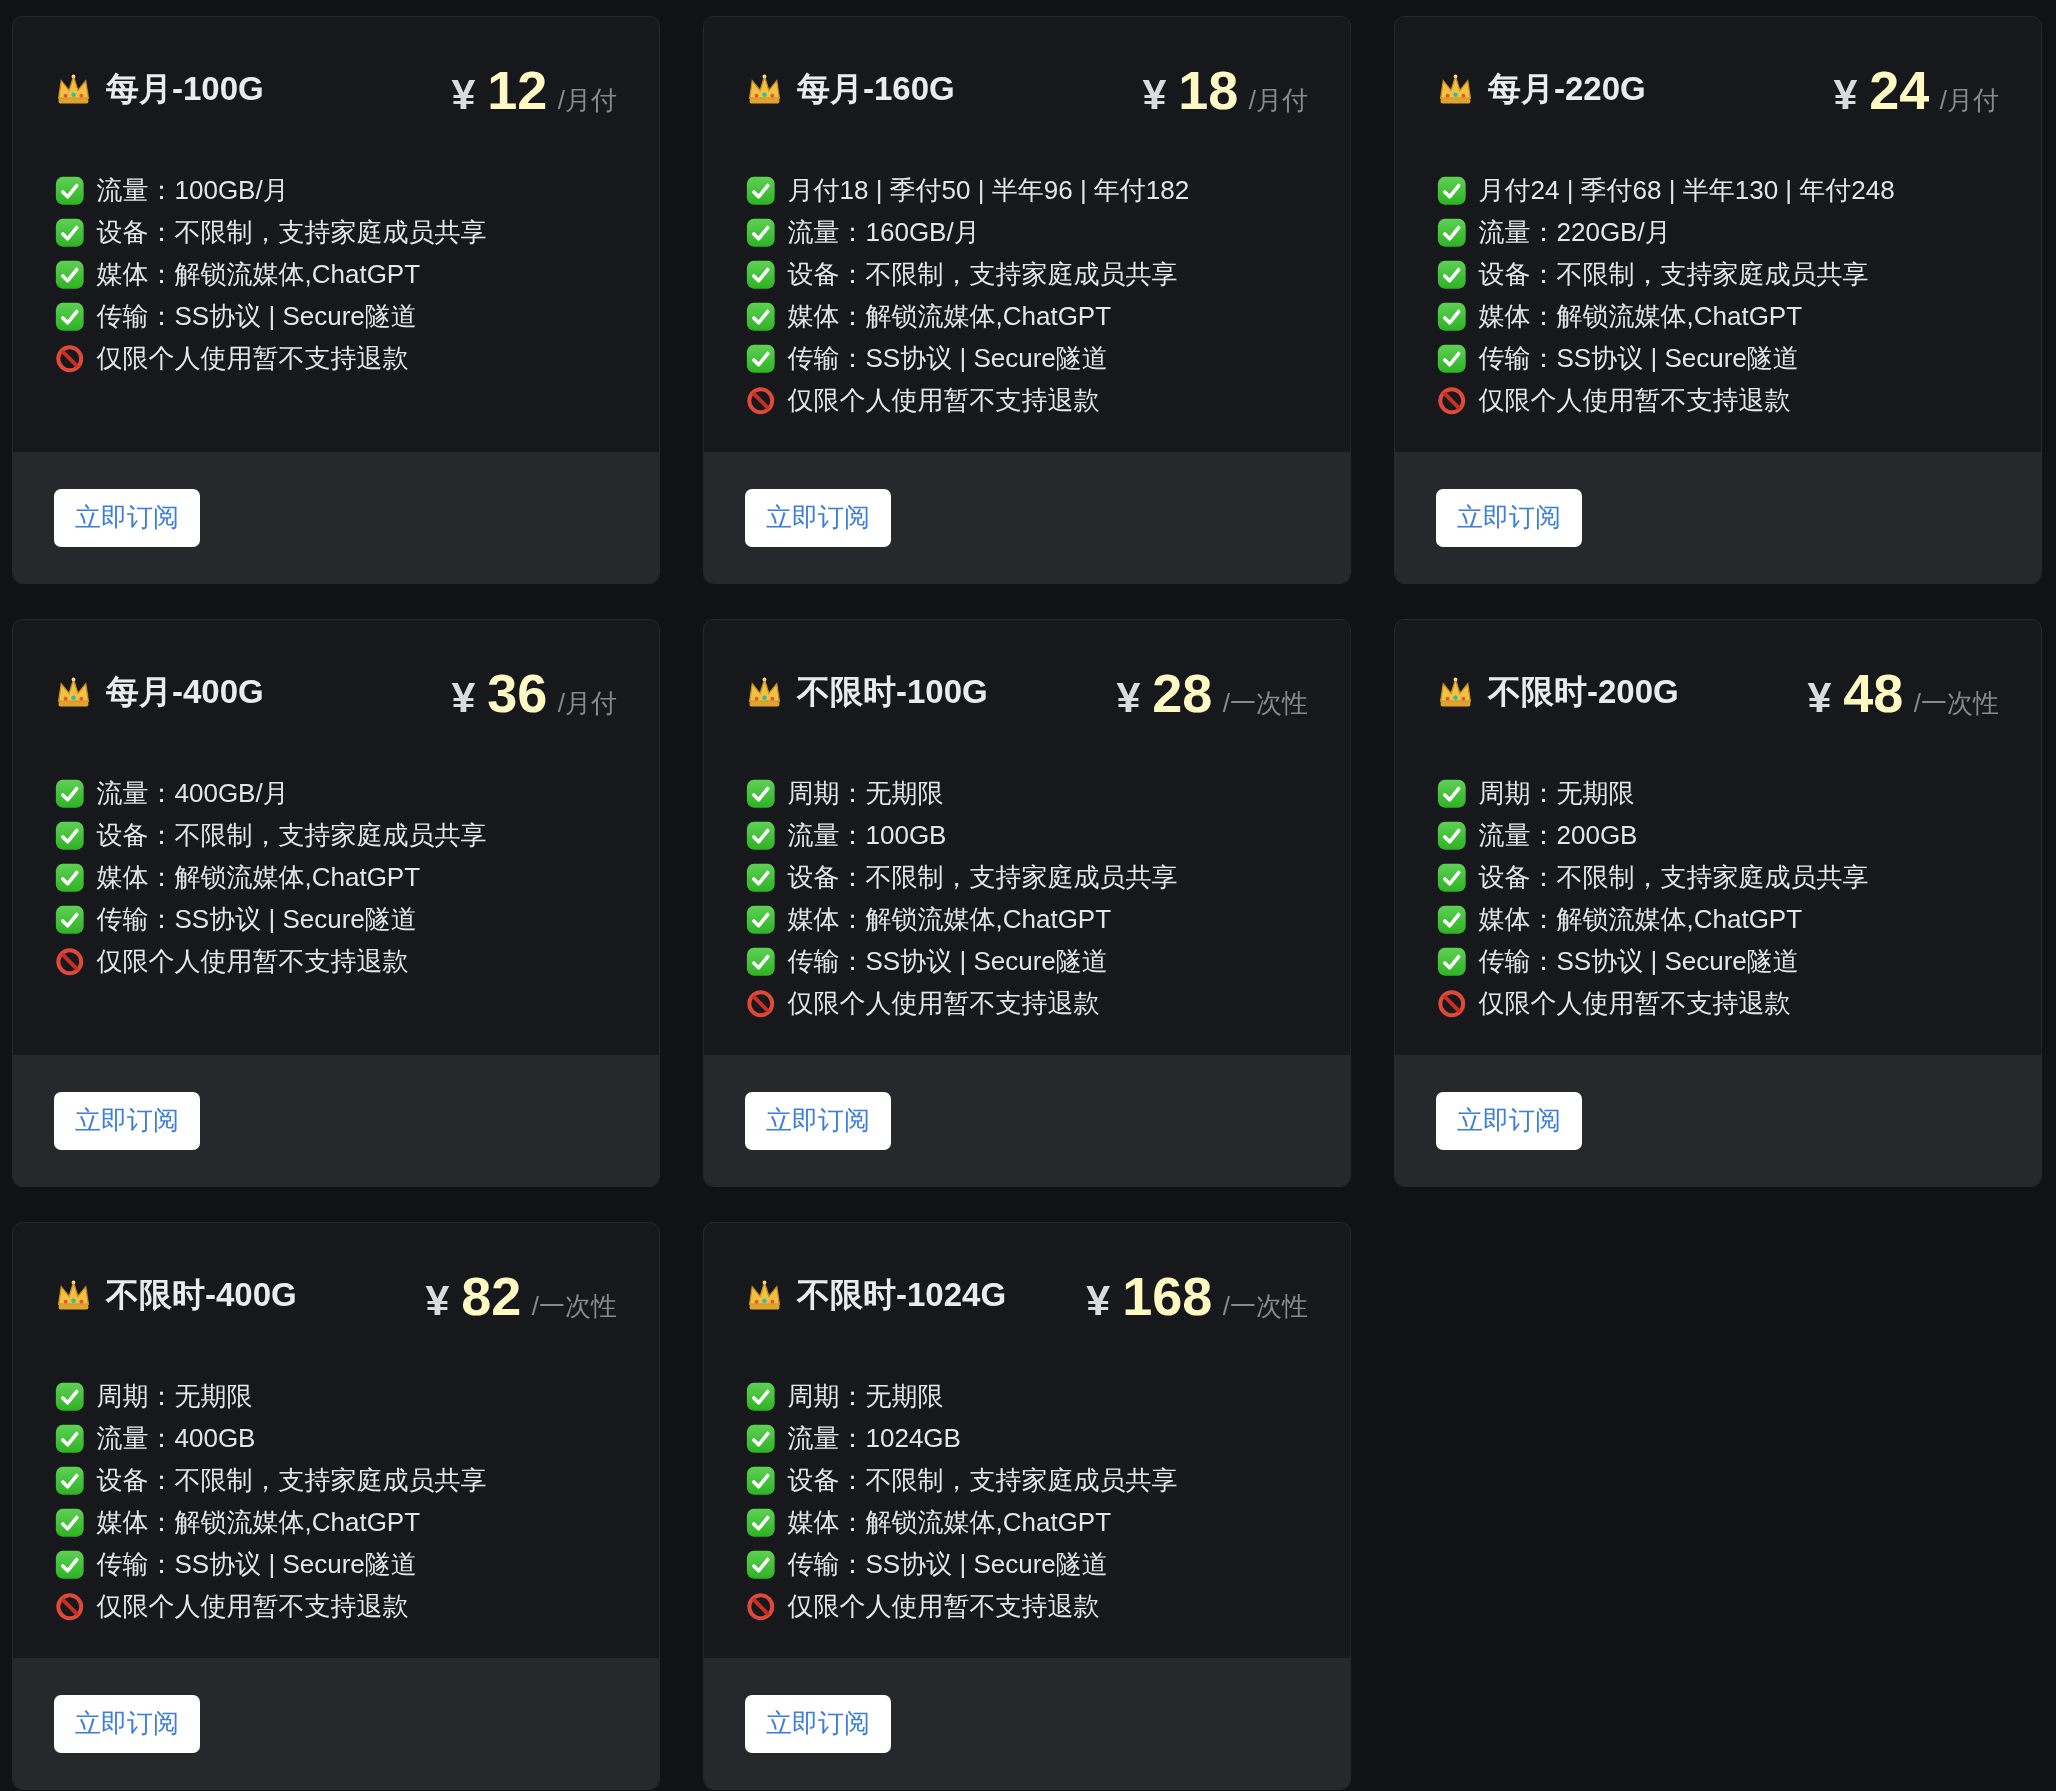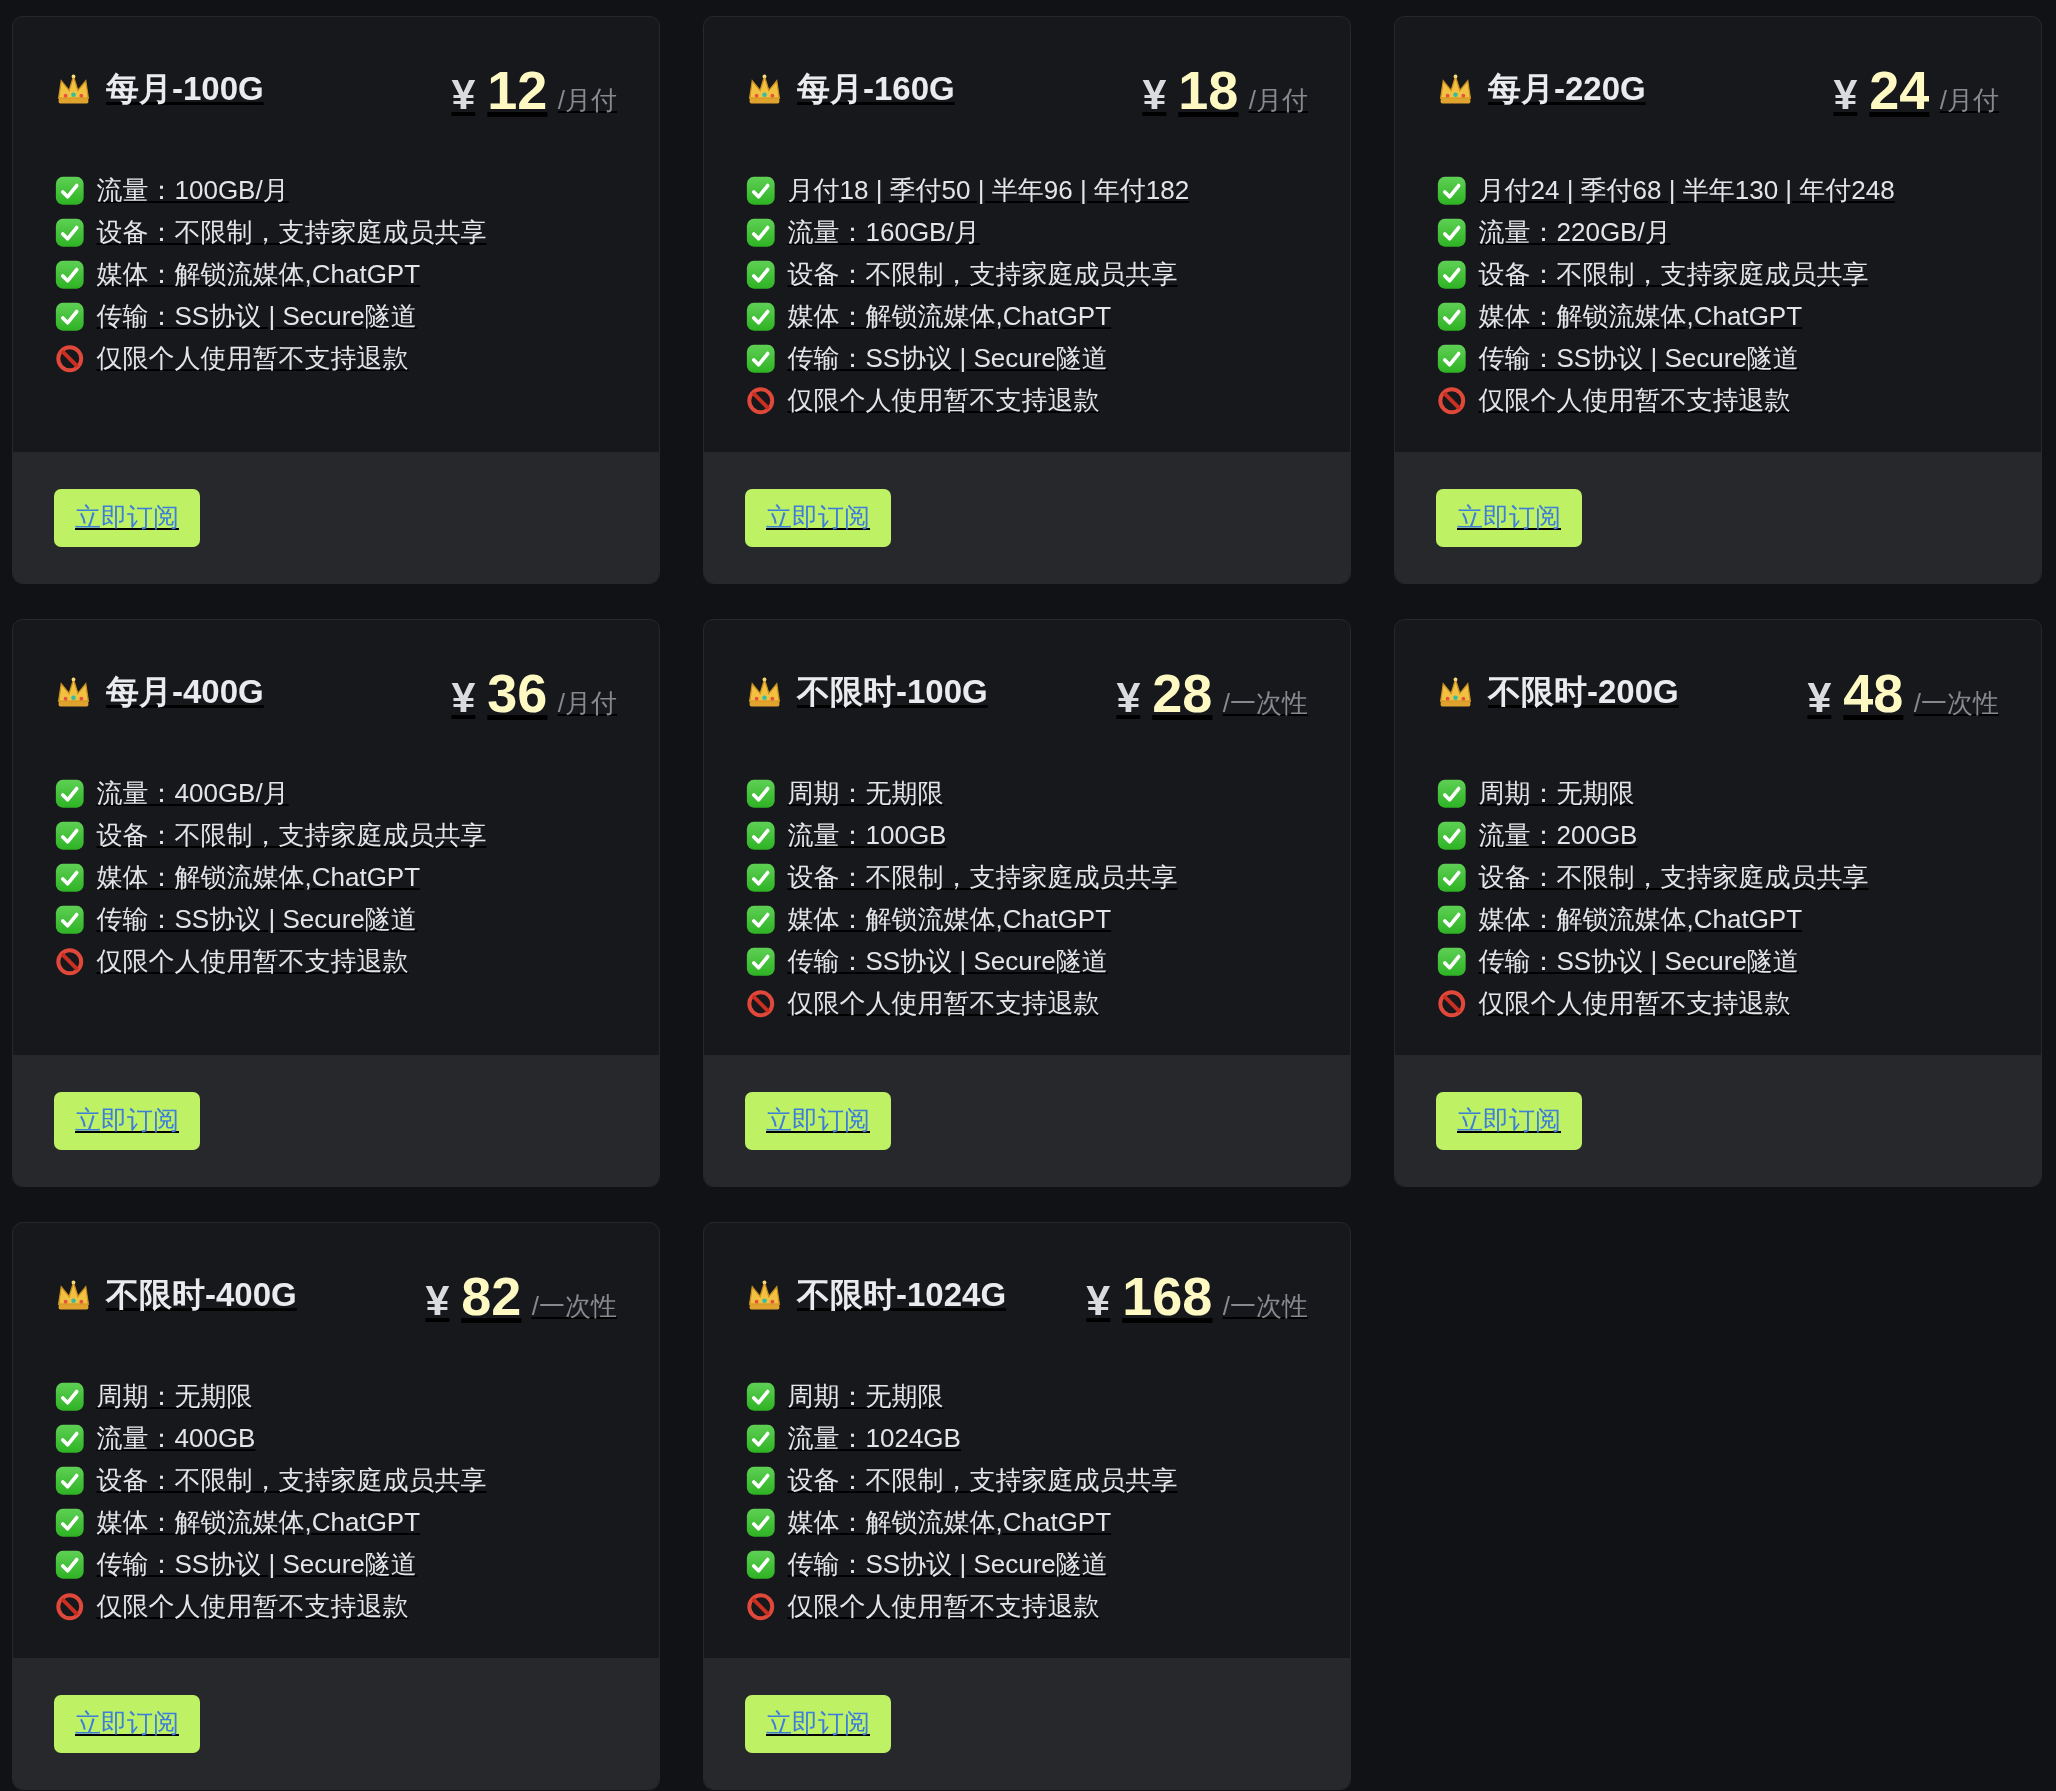--- a/index.html
+++ b/index.html
@@ -9,21 +9,20 @@
     font-family:"Liberation Sans","DejaVu Sans",sans-serif;
     overflow:hidden;
   }
   .grid{
     display:grid;
     grid-template-columns:repeat(3,648px);
     grid-auto-rows:568px;
     column-gap:43px;row-gap:35px;
     padding:15.6px 12px 1.7px 12px;
     box-sizing:border-box;
-    text-decoration:underline;
   }
   .card{
     background:#17181c;
     border:0.9px solid #26282d;
     border-radius:10.4px;
     overflow:hidden;
     display:flex;flex-direction:column;
     box-sizing:border-box;
   }
   .card-body{
@@ -52,21 +51,21 @@
   }
   .feature svg{width:29.5px;height:29.5px;flex:none;display:block;}
   .feature .txt{margin-left:12px;}
   .card-footer{
     flex:1;background:#27282b;
     padding:37px 0 0 41px;
     box-sizing:border-box;
   }
   .subscribe-btn{
     width:146px;height:58px;
-    background:#bef264;color:#3d7edb;
+    background:#ffffff;color:#3d7edb;
     font-size:26px;font-family:inherit;
     border:none;border-radius:7px;
     cursor:pointer;display:block;
   }
 </style>
 </head>
 <body>
 
 <main class="grid">
   <section class="card">

